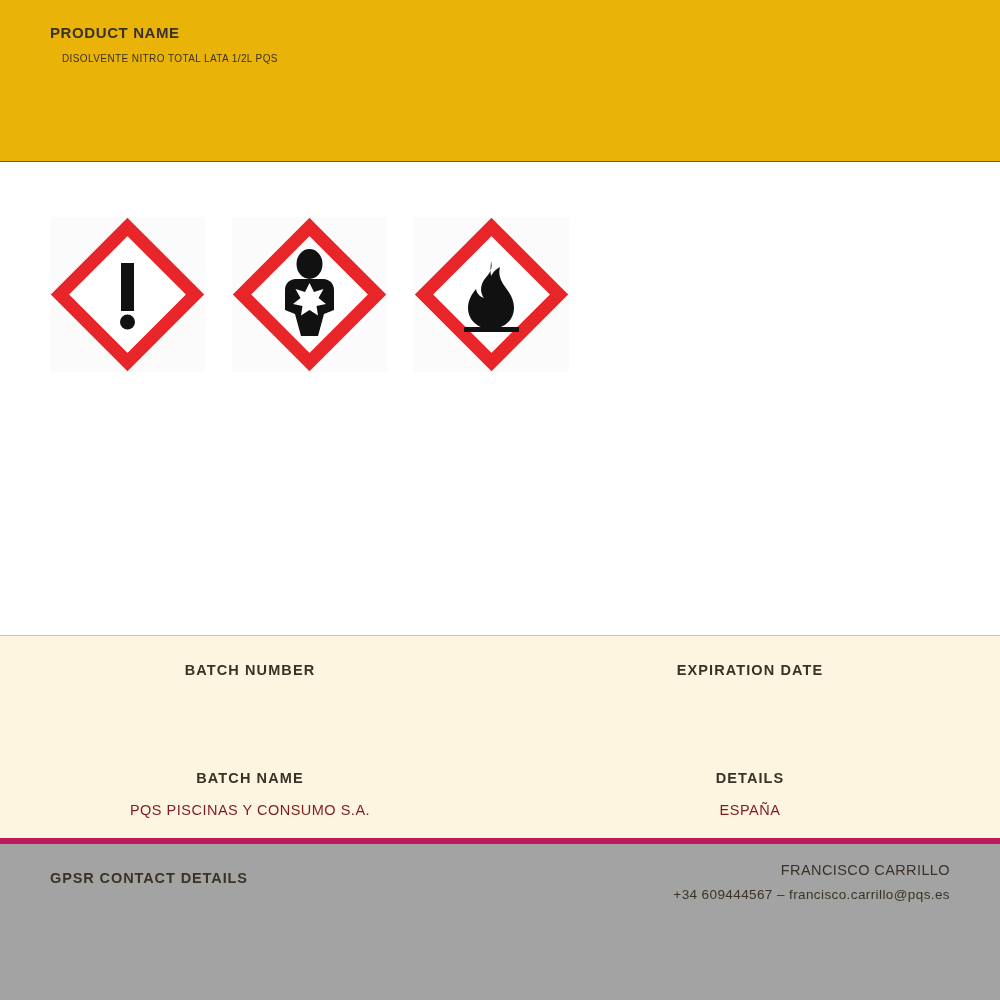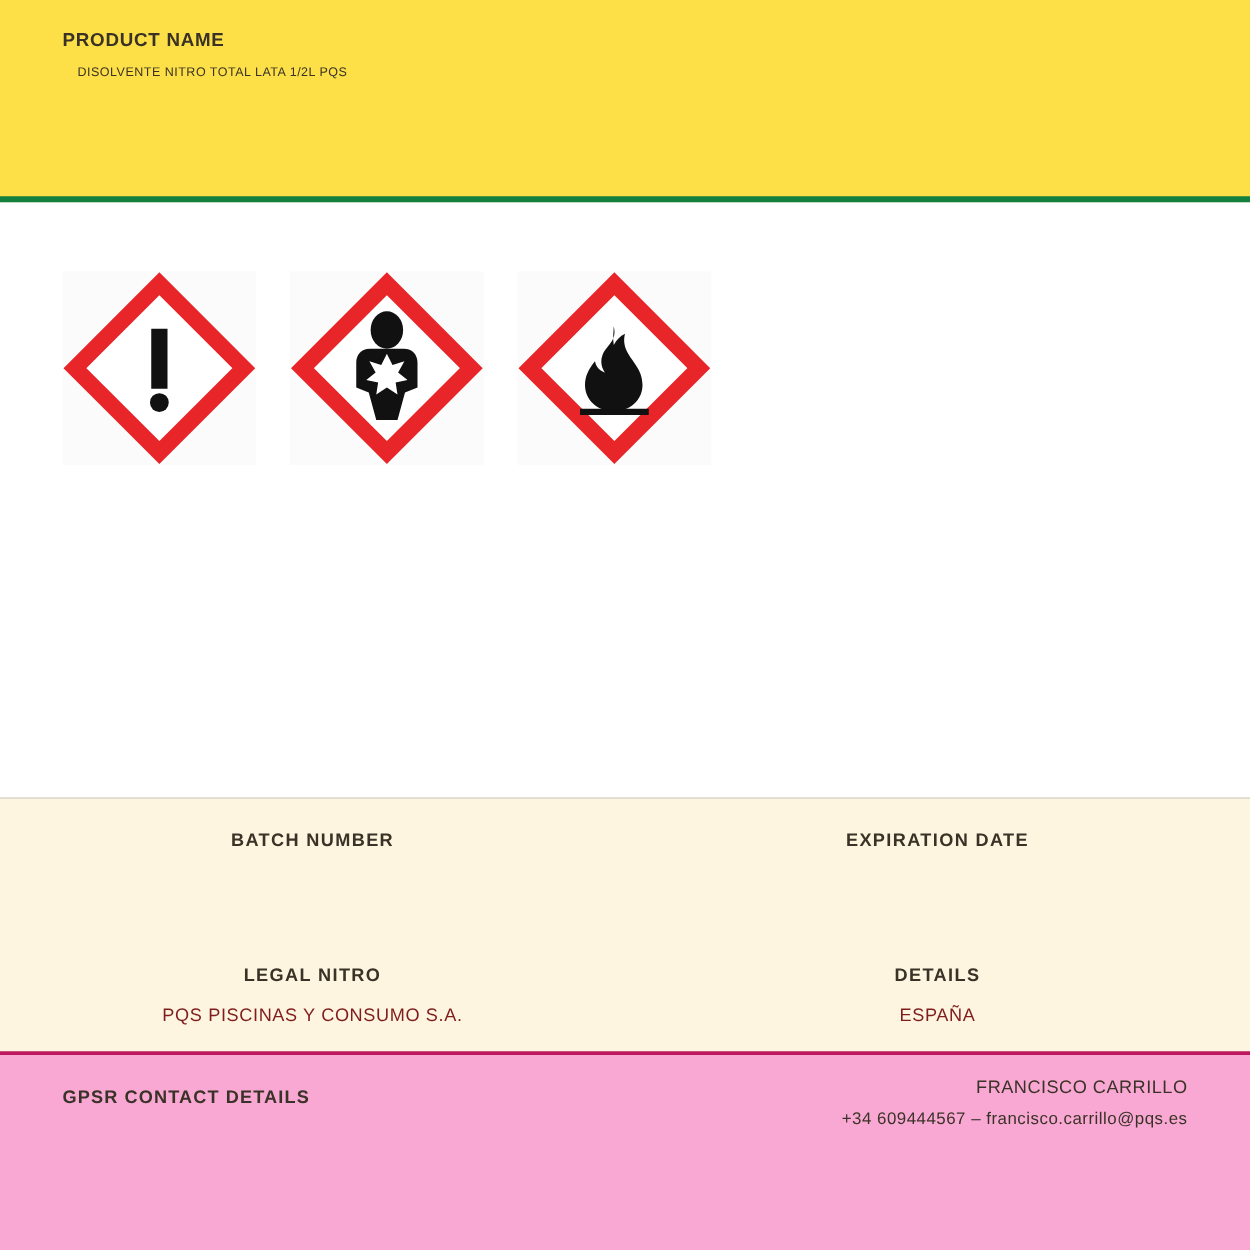--- a/index.html
+++ b/index.html
@@ -17,23 +17,23 @@
   .page {
     position: relative;
     width: 1000px;
     height: 1000px;
     display: flex;
     flex-direction: column;
   }
 
   
   .top-section {
-    background: #fde047;
+    background: #eab308;
     padding: 24px 50px 4px 50px;
-    border-bottom: 5px solid #15803d;
+    border-bottom: 1px solid #15803d;
     height: 162px;
     box-sizing: border-box;
   }
   .field-label {
     font-size: 15px;
     font-weight: bold;
     letter-spacing: 0.6px;
     color: #3a3226;
     margin: 0 0 10px 0;
   }
@@ -67,21 +67,21 @@
   }
   .picto svg {
     display: block;
     width: 155px;
     height: 155px;
   }
 
   
   .mid-section {
     background: #fdf5e0;
-    border-bottom: 3px solid #be185d;
+    border-bottom: 6px solid #be185d;
     padding: 26px 0 18px 0;
     box-sizing: border-box;
   }
   .mid-grid {
     display: grid;
     grid-template-columns: 1fr 1fr;
     text-align: center;
   }
   .mid-cell {
     padding: 0 10px;
@@ -102,21 +102,21 @@
   }
   .mid-row-2 {
     margin-top: 60px;
   }
   .mid-row-2 .mid-value {
     margin-top: 16px;
   }
 
   
   .footer {
-    background: #f9a8d4;
+    background: #a3a3a3;
     padding: 18px 50px 20px 50px;
     box-sizing: border-box;
     height: 156px;
     position: relative;
   }
   .footer-label {
     font-size: 14.5px;
     font-weight: bold;
     letter-spacing: 0.9px;
     color: #3a3226;
@@ -191,21 +191,21 @@
         <p class="mid-label">BATCH NUMBER</p>
         <p class="mid-value"></p>
       </div>
       <div class="mid-cell">
         <p class="mid-label">EXPIRATION DATE</p>
         <p class="mid-value"></p>
       </div>
     </div>
     <div class="mid-grid mid-row-2">
       <div class="mid-cell">
-        <p class="mid-label">LEGAL NITRO</p>
+        <p class="mid-label">BATCH NAME</p>
         <p class="mid-value">PQS PISCINAS Y CONSUMO S.A.</p>
       </div>
       <div class="mid-cell">
         <p class="mid-label">DETAILS</p>
         <p class="mid-value">ESPAÑA</p>
       </div>
     </div>
   </div>
 
   <div class="footer">

